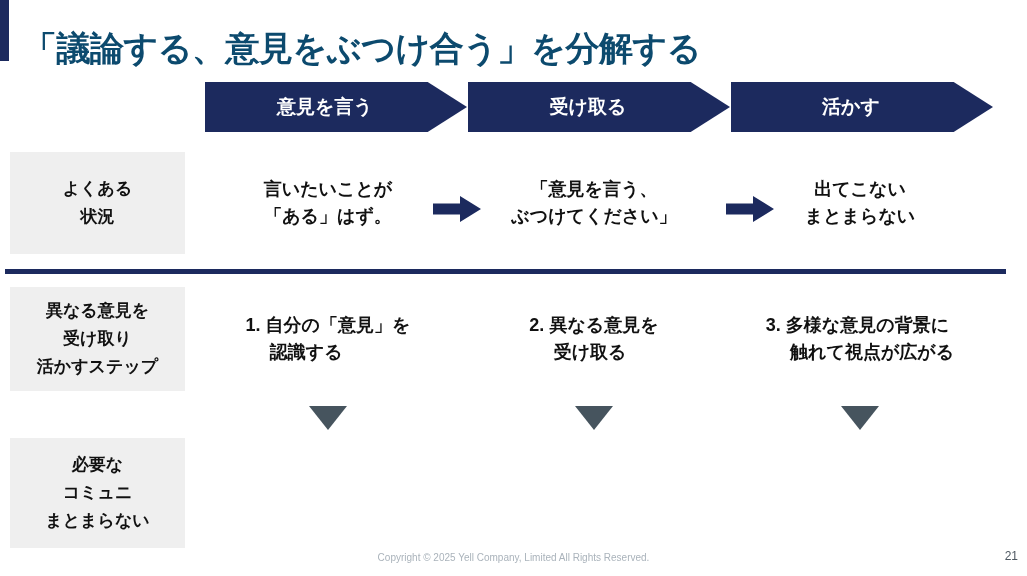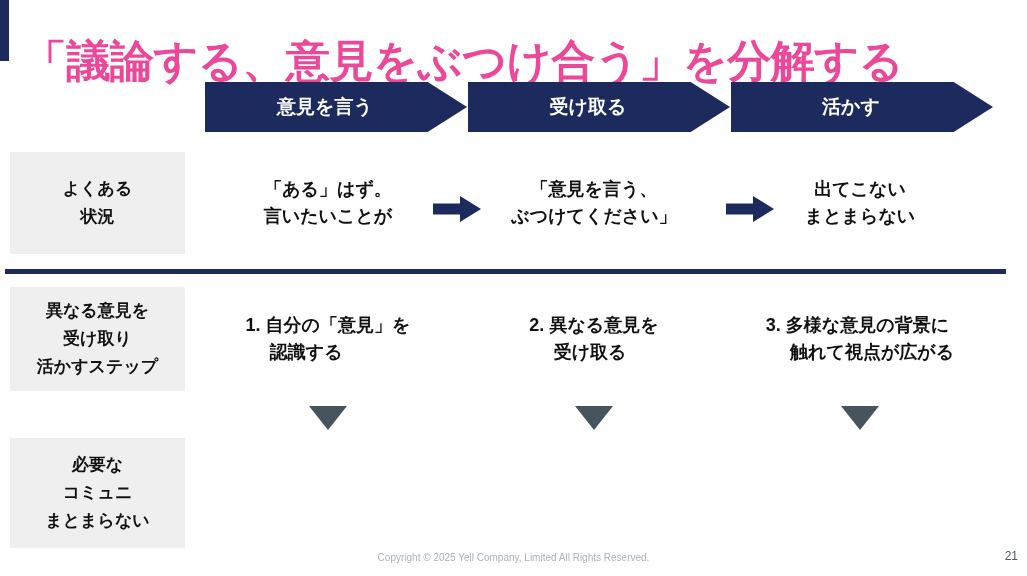--- a/index.html
+++ b/index.html
@@ -2,22 +2,22 @@
 <html style="--navy: #1c2a5e; --label-box-gray: #efefef; --triangle-slate: #46545e; --footer-gray: #aab3bb; --page-number-gray: #4d5760;"><head>
 <meta charset="utf-8">
 <style>
   html,body { margin:0; padding:0; background:#fff; }
   .slide {
     position:relative; width:1027px; height:576px; background:#ffffff;
     font-family:"Liberation Sans", sans-serif; overflow:hidden; color:#111;
   }
   .accent-bar { position:absolute; left:0; top:0; width:9px; height:61px; background:var(--navy); }
   .title {
-    position:absolute; left:23px; top:3px; font-size:44px; font-weight:bold;
-    letter-spacing:-0.5px; white-space:nowrap; color:#ec4899;
+    position:absolute; left:23px; top:3px; font-size:34px; font-weight:bold;
+    letter-spacing:-0.5px; white-space:nowrap; color:#0c4a6e;
   }
   .chev {
     position:absolute; top:82px; width:262px; height:50px; background:var(--navy);
     clip-path:polygon(0 0, 85% 0, 100% 50%, 85% 100%, 0 100%);
     color:#fff; font-weight:bold; font-size:19px;
     display:flex; align-items:center; justify-content:center;
     padding-right:22px; box-sizing:border-box;
   }
   .chev1 { left:205px; } .chev2 { left:468px; } .chev3 { left:731px; }
   .label-box {
@@ -71,22 +71,22 @@
   <div class="chev chev3">
     <span>活かす</span>
   </div>
 
   <div class="label-box label1">
     <span>よくある</span>
     <span>状況</span>
   </div>
   <div class="content-row row1">
     <div class="cell">
+      <span>言いたいことが</span>
       <span>「ある」はず。</span>
-      <span>言いたいことが</span>
     </div>
     <div class="cell">
       <span>「意見を言う、</span>
       <span>ぶつけてください」</span>
     </div>
     <div class="cell">
       <span>出てこない</span>
       <span>まとまらない</span>
     </div>
   </div>

